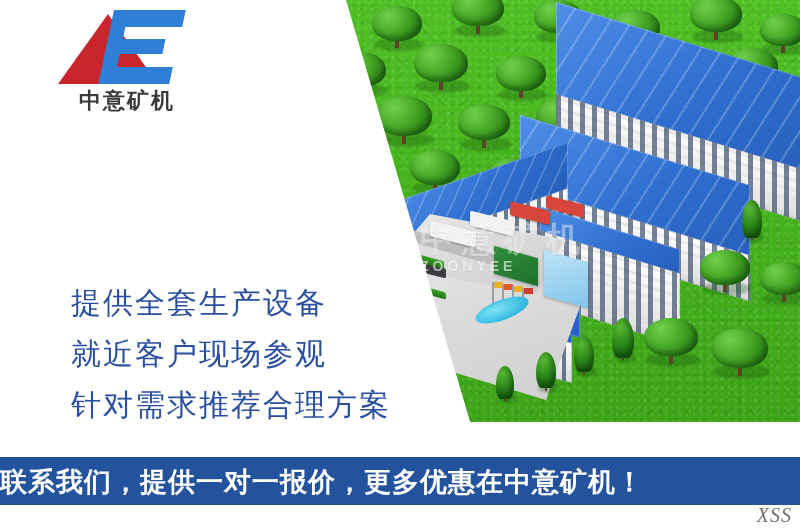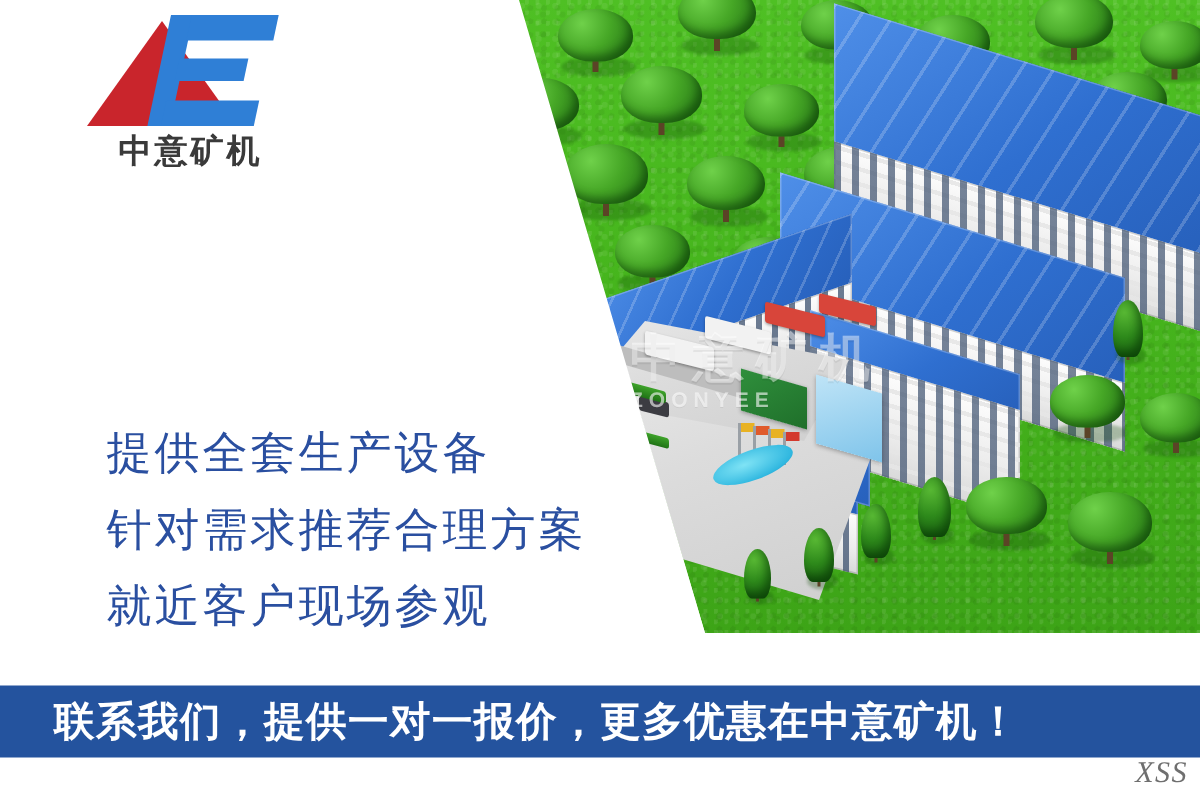--- a/index.html
+++ b/index.html
@@ -186,21 +186,20 @@
     white-space:nowrap;
   }
 
   
   .footer{
     position:absolute;left:0;top:457px;width:800px;height:48px;
     background:#24539e;
     display:flex;align-items:center;
   }
   .footer .txt{
-    margin-left:36px;
     color:#ffffff;font-weight:700;
     font-size:27px;letter-spacing:1px;line-height:1;
     font-family:"DejaVu Sans","Liberation Sans",sans-serif;
     white-space:nowrap;
   }
 
   
   .corner-wm{
     position:absolute;right:8px;bottom:3px;
     color:#6f6f6f;
@@ -486,22 +485,22 @@
           <b class="b2"></b>
           <b class="b3"></b>
       </div>
     </div>
     <div class="name">中意矿机</div>
   </div>
 
 
   <div class="bullets">
     <div class="b">提供全套生产设备</div>
+    <div class="b">就近客户现场参观</div>
     <div class="b">针对需求推荐合理方案</div>
-    <div class="b">就近客户现场参观</div>
   </div>
 
   <div class="footer">
     <div class="txt">联系我们，提供一对一报价，更多优惠在中意矿机！</div>
   </div>
 
   <div class="corner-wm">XSS</div>
 
 </div>
 

